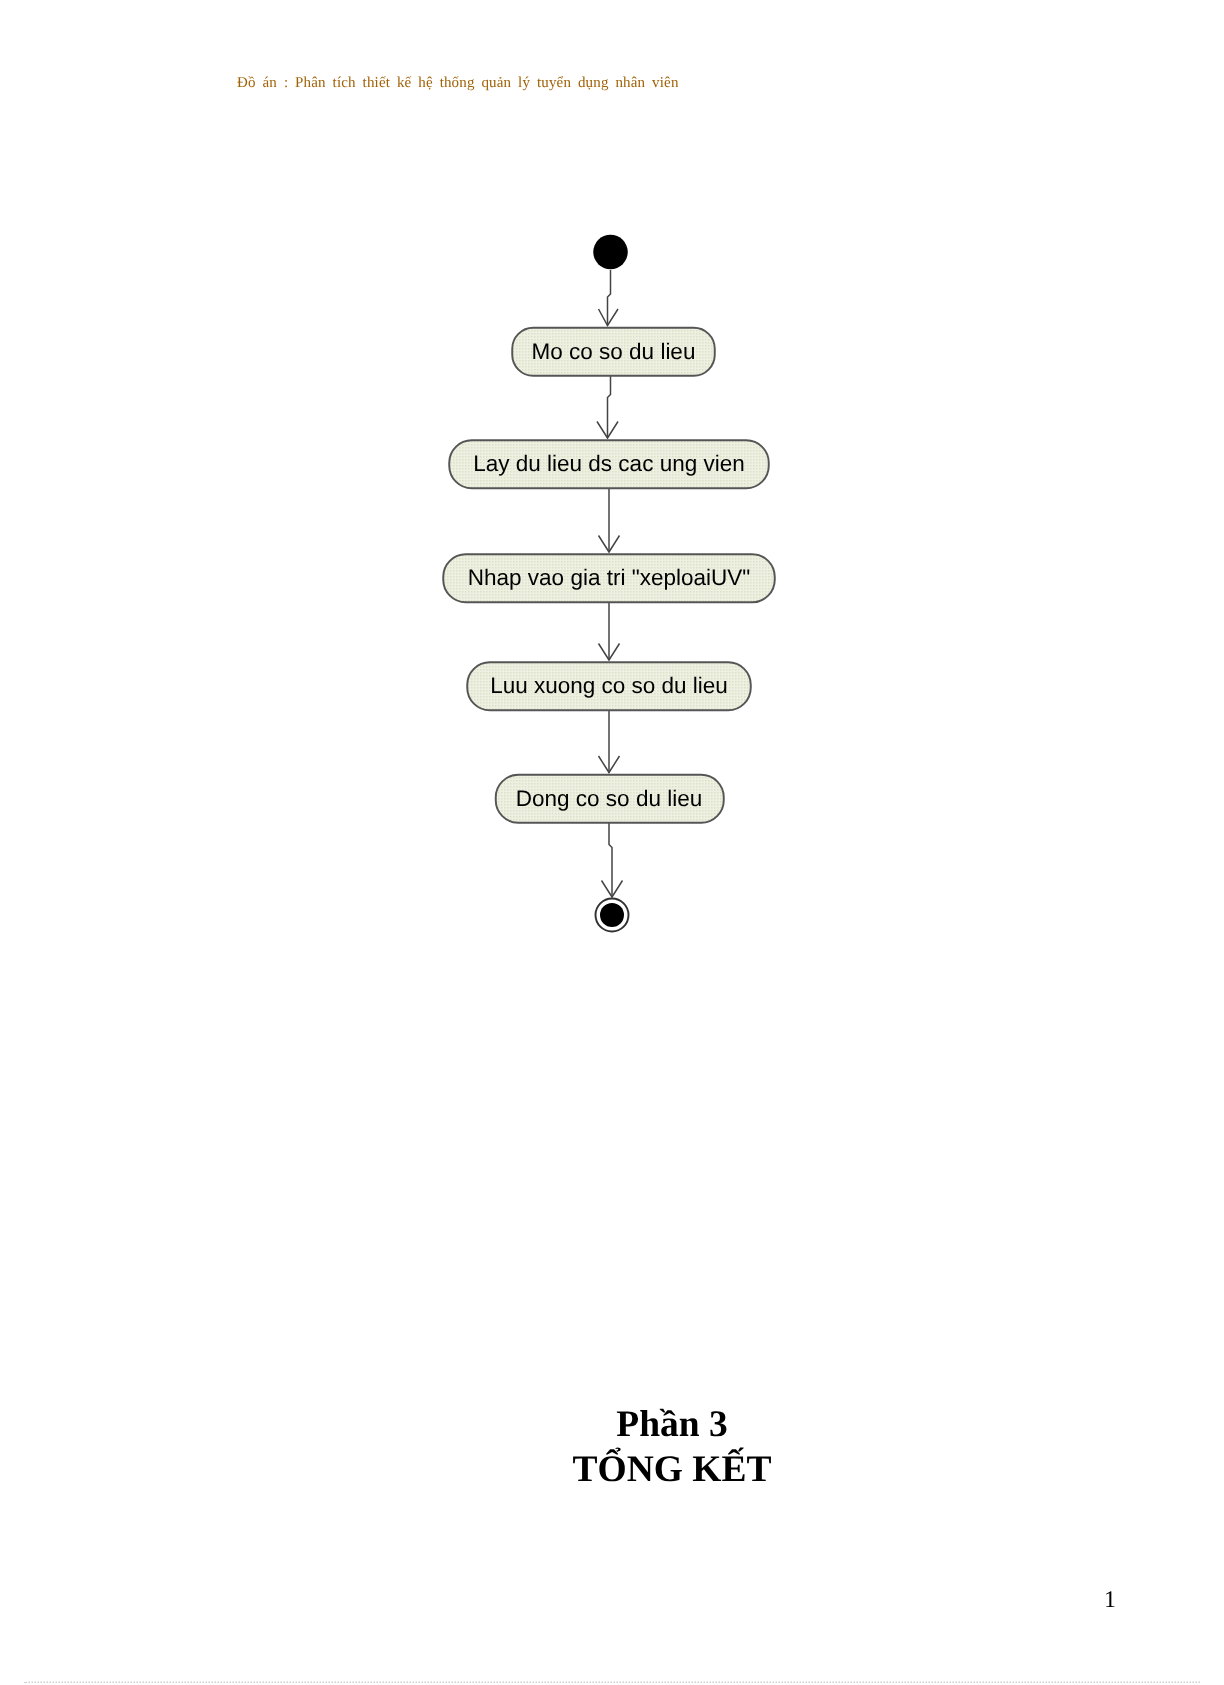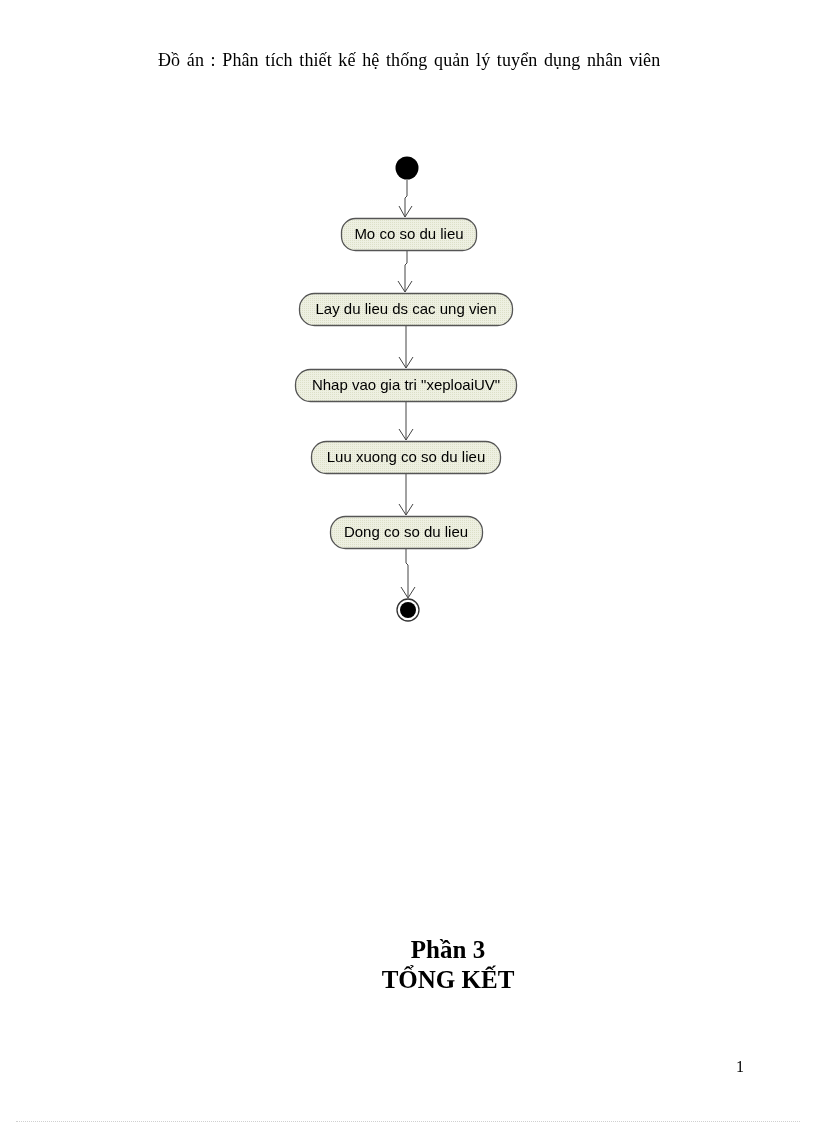--- a/index.html
+++ b/index.html
@@ -1,17 +1,17 @@
 <!DOCTYPE html>
 <html><head>
 <meta charset="utf-8">
 <style>
   html, body { margin:0; padding:0; background:#ffffff; }
   body { width:816px; height:1123px; position:relative; overflow:hidden; font-family:"Liberation Serif", serif; }
-  .header-text { position:absolute; left:158px; top:50px; font-size:18px; color:#000000; letter-spacing:0.1px; word-spacing:2px; }
+  .header-text { position:absolute; left:158px; top:50px; font-size:10px; color:#a16207; letter-spacing:0.1px; word-spacing:2px; }
   .diagram { position:absolute; left:0; top:0; width:816px; height:700px; }
   .node-label { font-family:"Liberation Sans", sans-serif; font-size:15px; fill:#000; }
   .section-title { position:absolute; left:0; width:896px; text-align:center; font-weight:bold; color:#000; font-size:25px; line-height:30px; }
   .page-number { position:absolute; left:736px; top:1058px; font-size:16px; }
   .footer-rule { position:absolute; left:16px; right:16px; top:1121px; border-top:1px dotted #d0d0d0; }
 </style>
 </head>
 <body>
 
 <div class="header-text">Đồ án : Phân tích thiết kế hệ thống quản lý tuyển dụng nhân viên</div>

